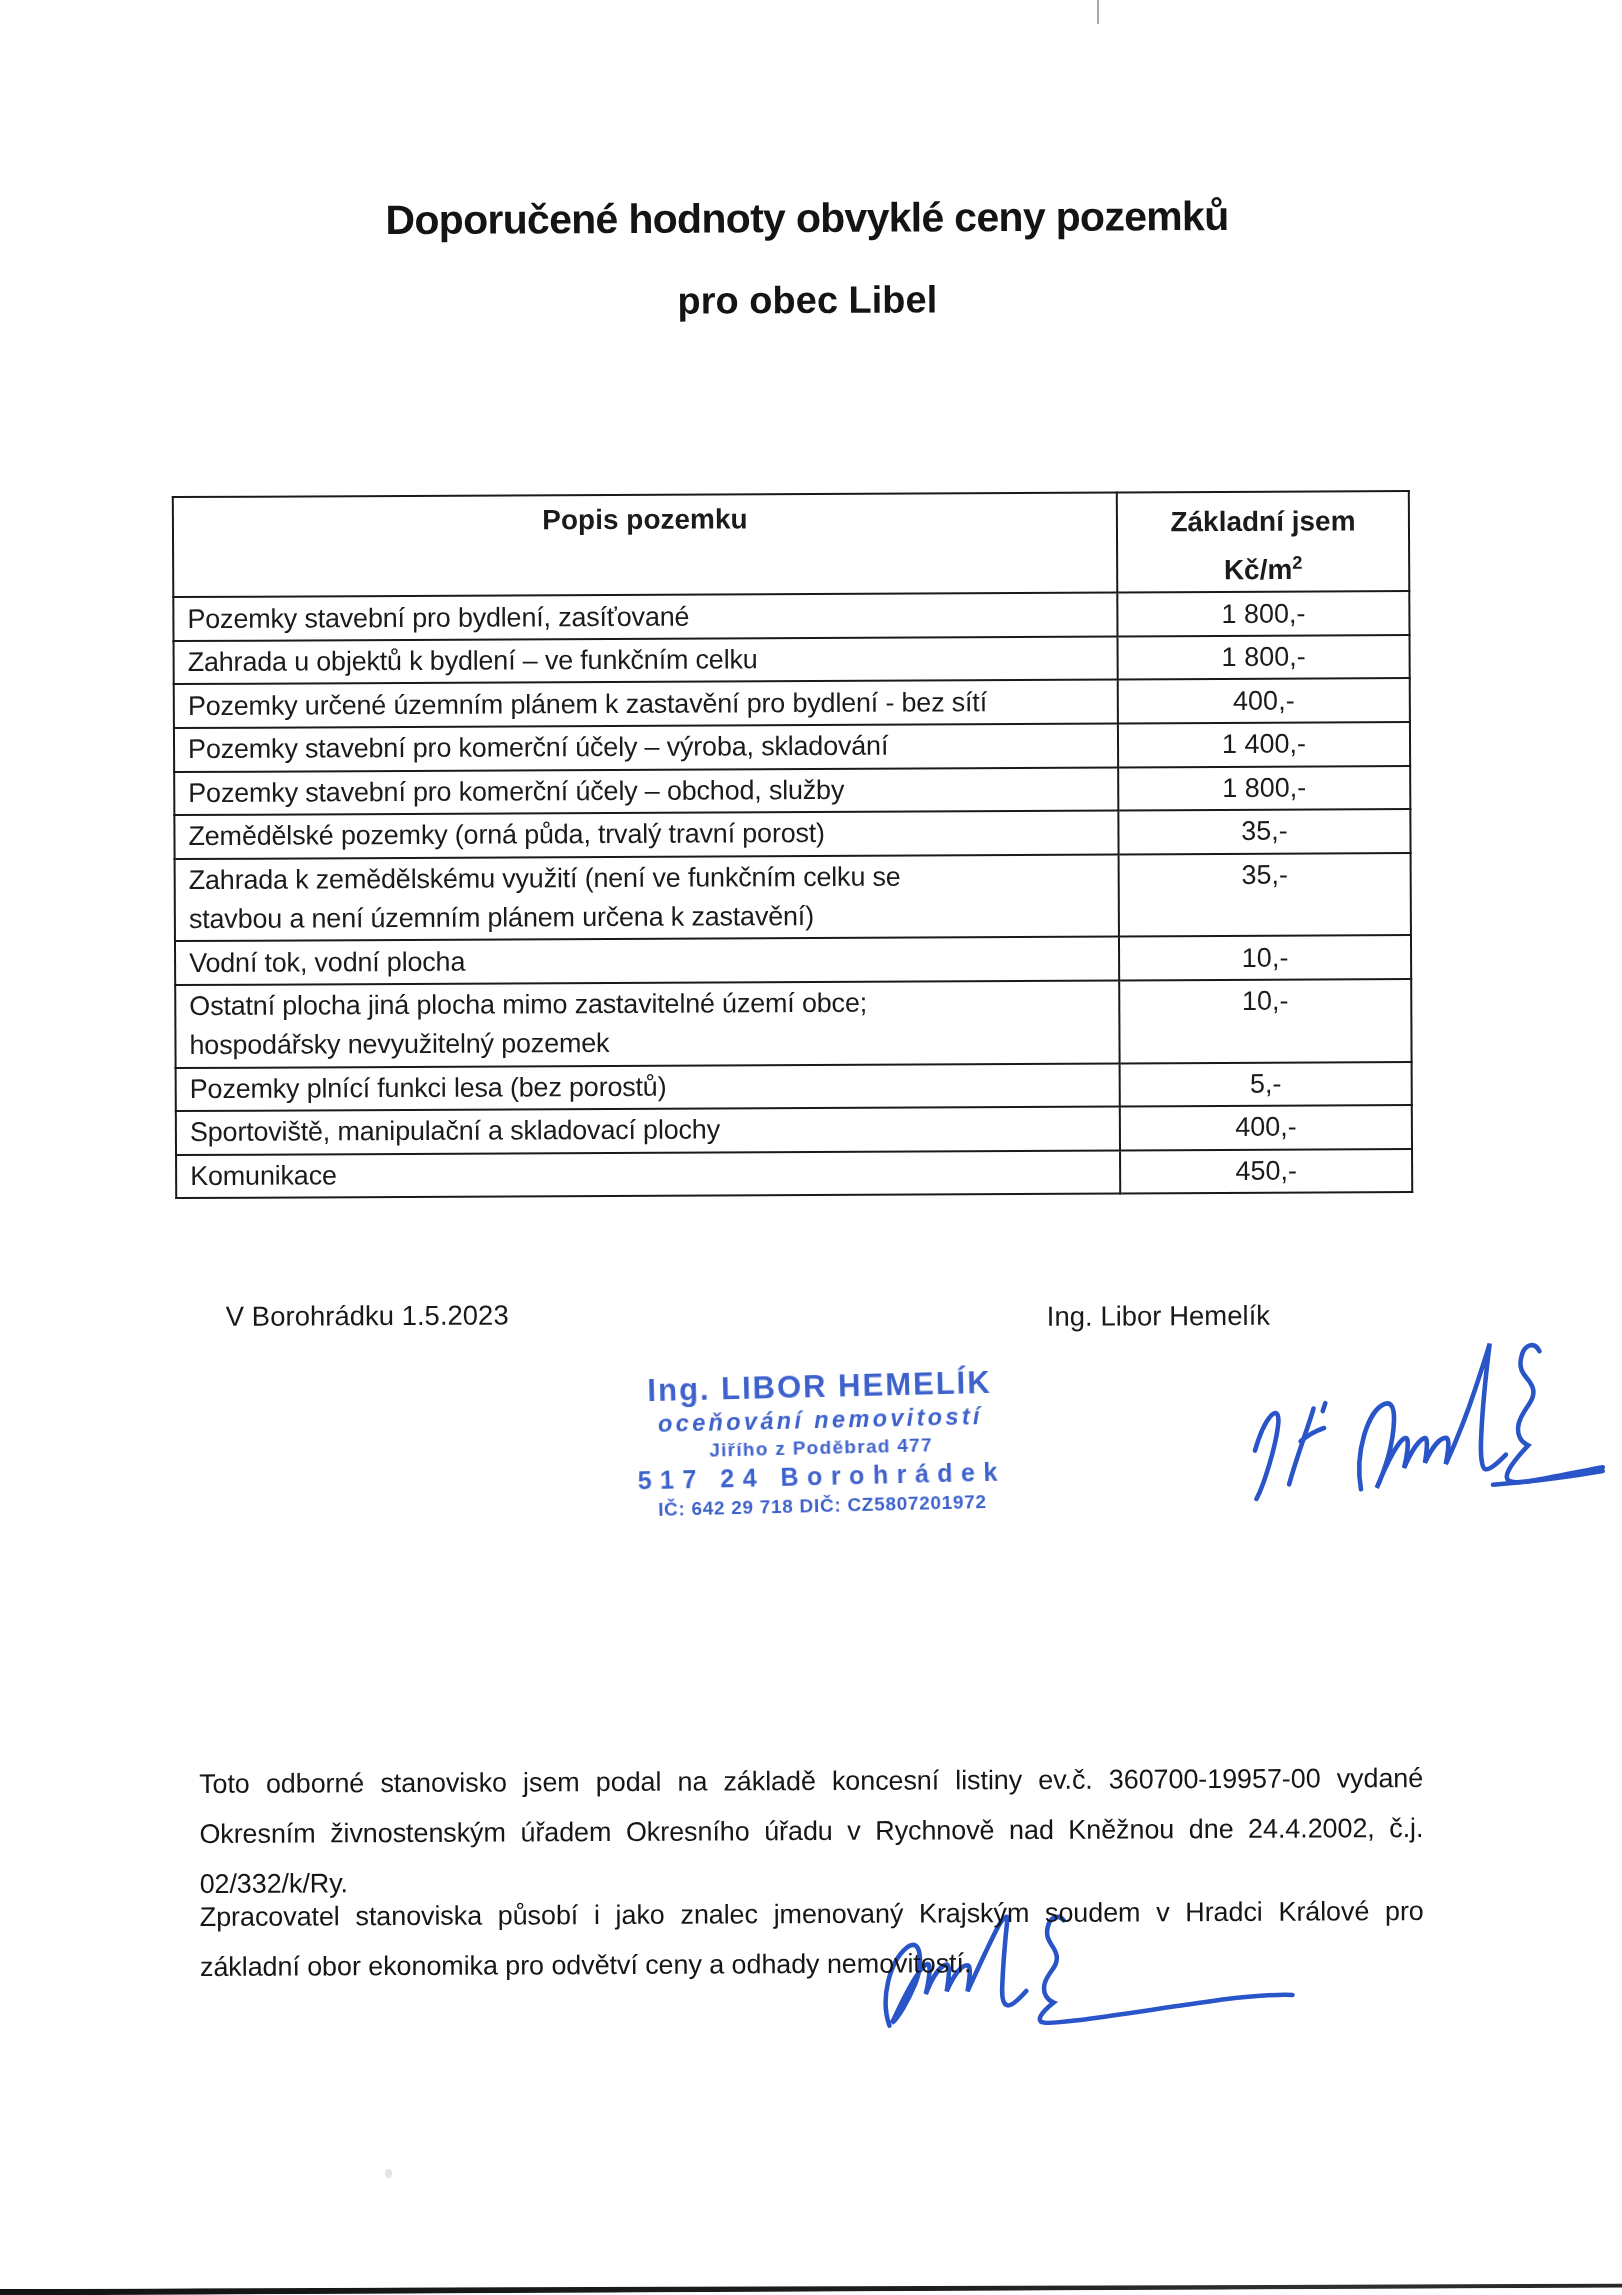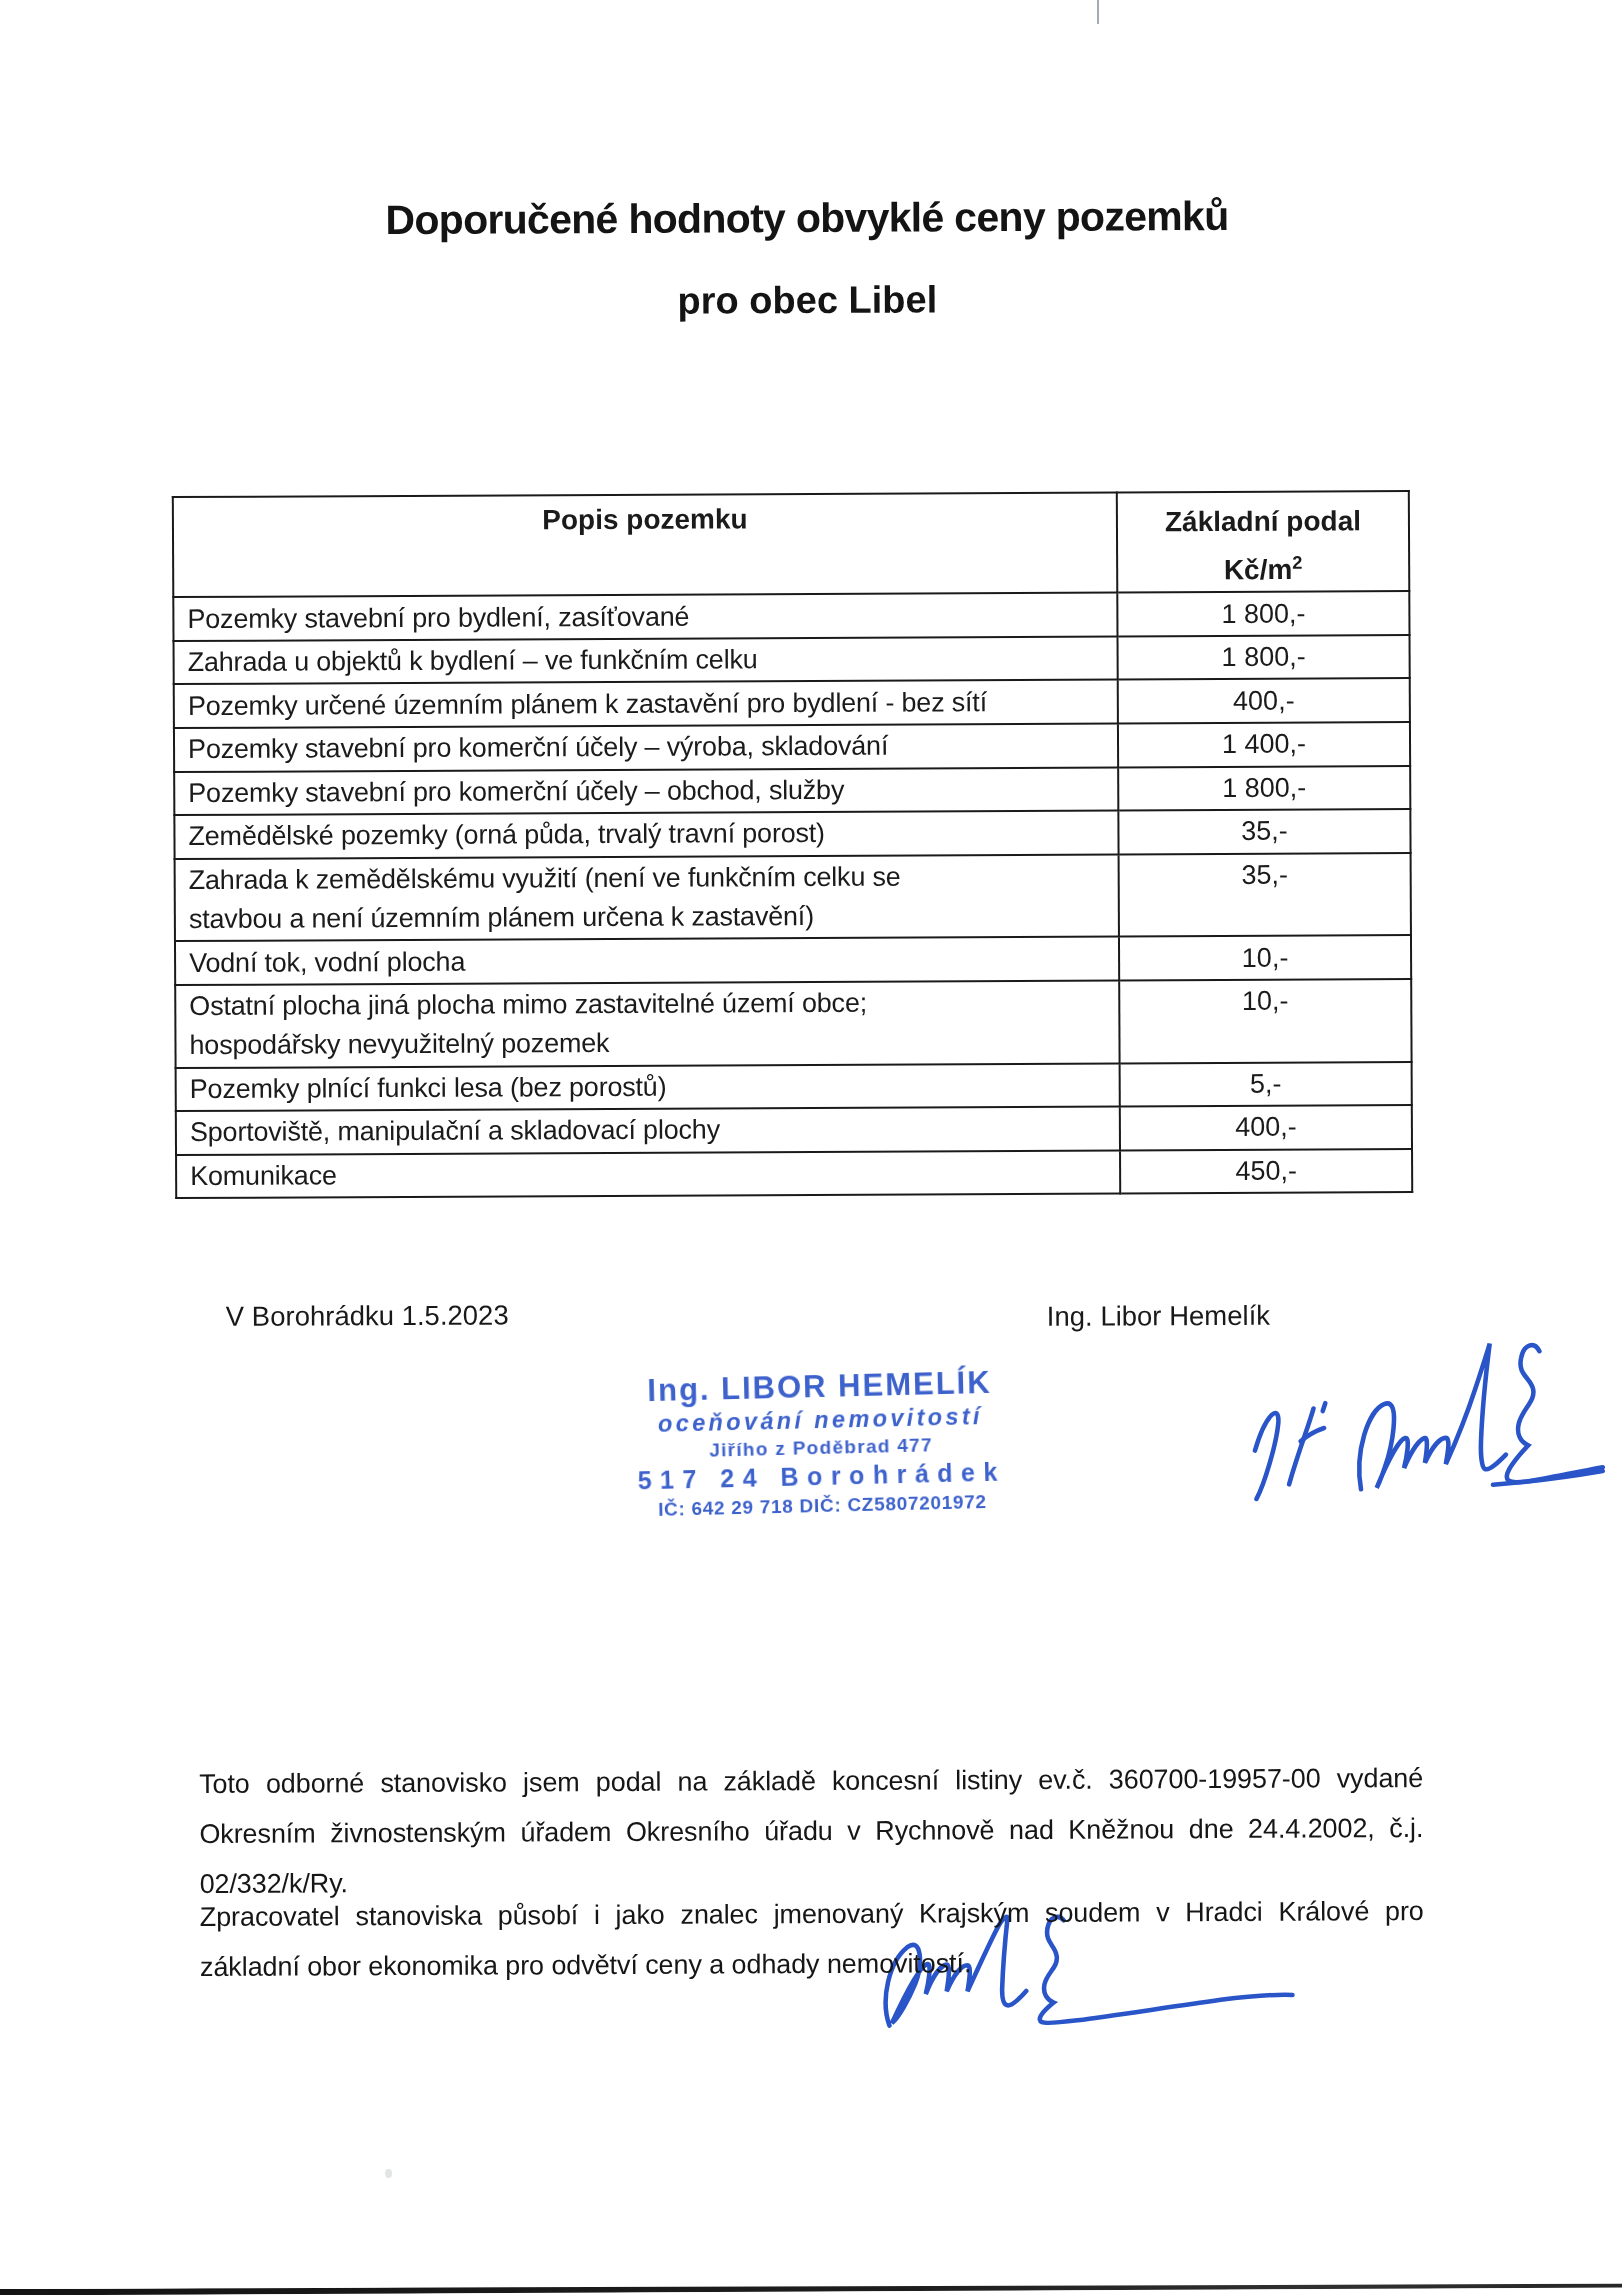--- a/index.html
+++ b/index.html
@@ -64,21 +64,21 @@
   <div class="table-wrap">
     <table class="price">
       <colgroup>
           <col class="c1">
           <col class="c2">
         </colgroup>
       <thead>
         <tr>
           <th class="desc-h">Popis pozemku</th>
           <th class="price-h">
-            <span>Základní podal</span><br>
+            <span>Základní jsem</span><br>
             <span>Kč/m</span><sup>2</sup>
           </th>
         </tr>
       </thead>
       <tbody>
           <tr>
             <td class="desc">Pozemky stavební pro bydlení, zasíťované</td>
             <td class="price">1 800,-</td>
           </tr>
           <tr>

